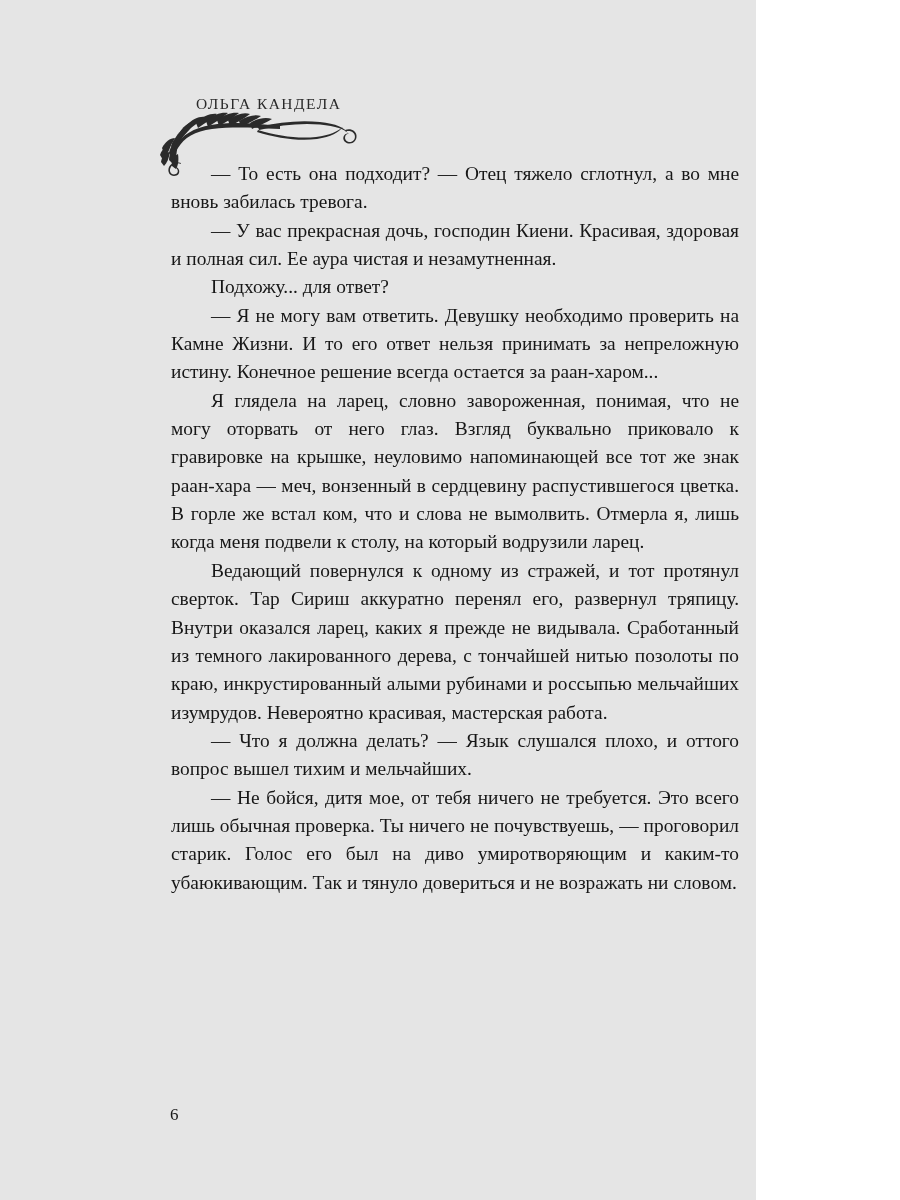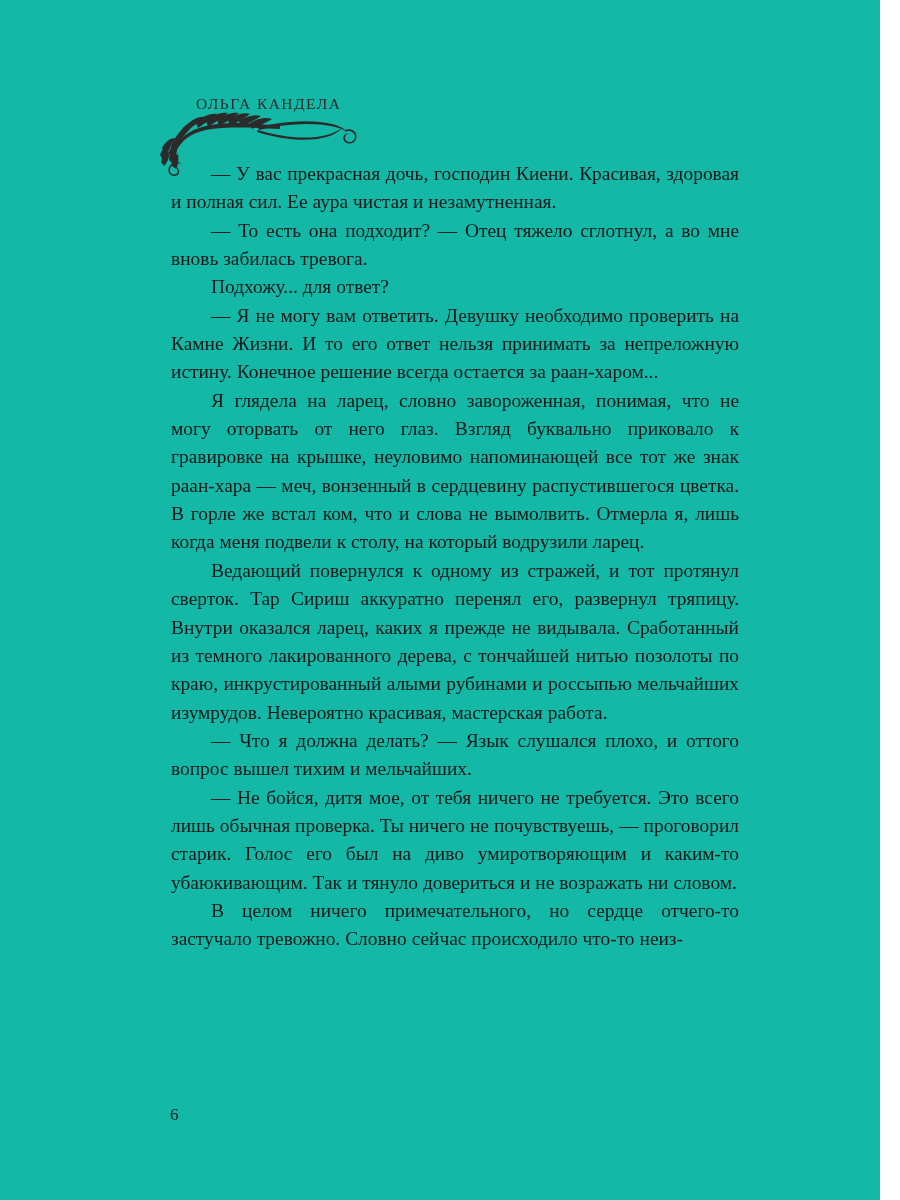--- a/index.html
+++ b/index.html
@@ -10,23 +10,23 @@
   body {
     width: 900px;
     height: 1200px;
     overflow: hidden;
     font-family: "Liberation Serif", "DejaVu Serif", serif;
     color: #1a1a1a;
   }
 
   .page {
     position: relative;
-    width: 880px;
+    width: 756px;
     height: 1200px;
-    background: #14b8a6;
+    background: #e5e5e5;
     box-sizing: border-box;
   }
 
   
   .running-head {
     position: absolute;
     left: 196px;
     top: 95px;
     font-size: 15.5px;
     letter-spacing: 1.45px;
@@ -121,26 +121,25 @@
 
         <path d="M205 24 C211 22, 216 25, 216.5 29.5 C217 34.6, 213 38, 208.6 37.4
                  C204.6 36.8, 202.4 33.4, 203.6 30.4 C204.6 27.8, 207.4 26.8, 209.4 28
                  C207.8 27.4, 205.8 28.4, 205.2 30.6 C204.5 33.2, 206.2 35.6, 209 36
                  C212.4 36.5, 215.3 33.8, 214.9 30 C214.5 26.2, 210.6 23.8, 205.6 25.4 Z"></path>
       </g>
     </svg>
   </div>
 
   <div class="textblock">
+    <p>— То есть она подходит? — Отец тяжело сглотнул, а во мне вновь забилась тревога.</p>
     <p>— У вас прекрасная дочь, господин Киени. Красивая, здоровая и полная сил. Ее аура чистая и незамутненная.</p>
-    <p>— То есть она подходит? — Отец тяжело сглотнул, а во мне вновь забилась тревога.</p>
     <p>Подхожу... для ответ?</p>
     <p>— Я не могу вам ответить. Девушку необходимо проверить на Камне Жизни. И то его ответ нельзя принимать за непреложную истину. Конечное решение всегда остается за раан-харом...</p>
     <p>Я глядела на ларец, словно завороженная, понимая, что не могу оторвать от него глаз. Взгляд буквально приковало к гравировке на крышке, неуловимо напоминающей все тот же знак раан-хара — меч, вонзенный в сердцевину распустившегося цветка. В горле же встал ком, что и слова не вымолвить. Отмерла я, лишь когда меня подвели к столу, на который водрузили ларец.</p>
     <p>Ведающий повернулся к одному из стражей, и тот протянул сверток. Тар Сириш аккуратно перенял его, развернул тряпицу. Внутри оказался ларец, каких я прежде не видывала. Сработанный из темного лакированного дерева, с тончайшей нитью позолоты по краю, инкрустированный алыми рубинами и россыпью мельчайших изумрудов. Невероятно красивая, мастерская работа.</p>
     <p>— Что я должна делать? — Язык слушался плохо, и оттого вопрос вышел тихим и мельчайших.</p>
     <p>— Не бойся, дитя мое, от тебя ничего не требуется. Это всего лишь обычная проверка. Ты ничего не почувствуешь, — проговорил старик. Голос его был на диво умиротворяющим и каким-то убаюкивающим. Так и тянуло довериться и не возражать ни словом.</p>
-    <p>В целом ничего примечательного, но сердце отчего-то застучало тревожно. Словно сейчас происходило что-то неиз-</p>
   </div>
 
   <div class="folio">6</div>
 
 </div>
 
 </body></html>

